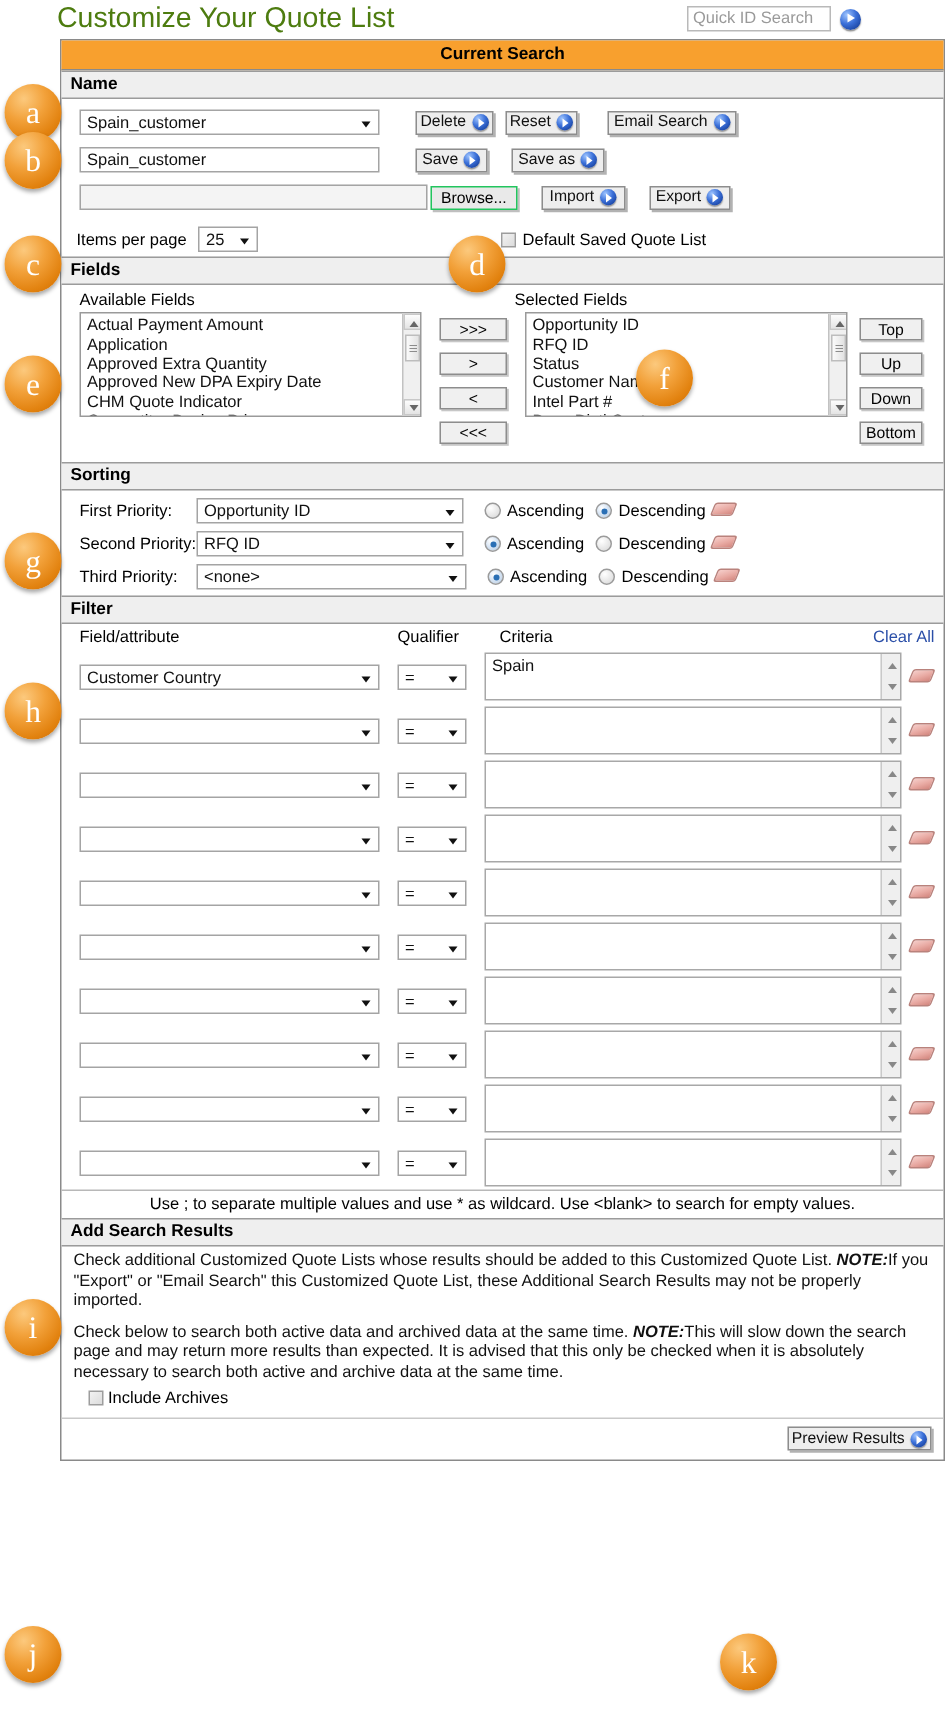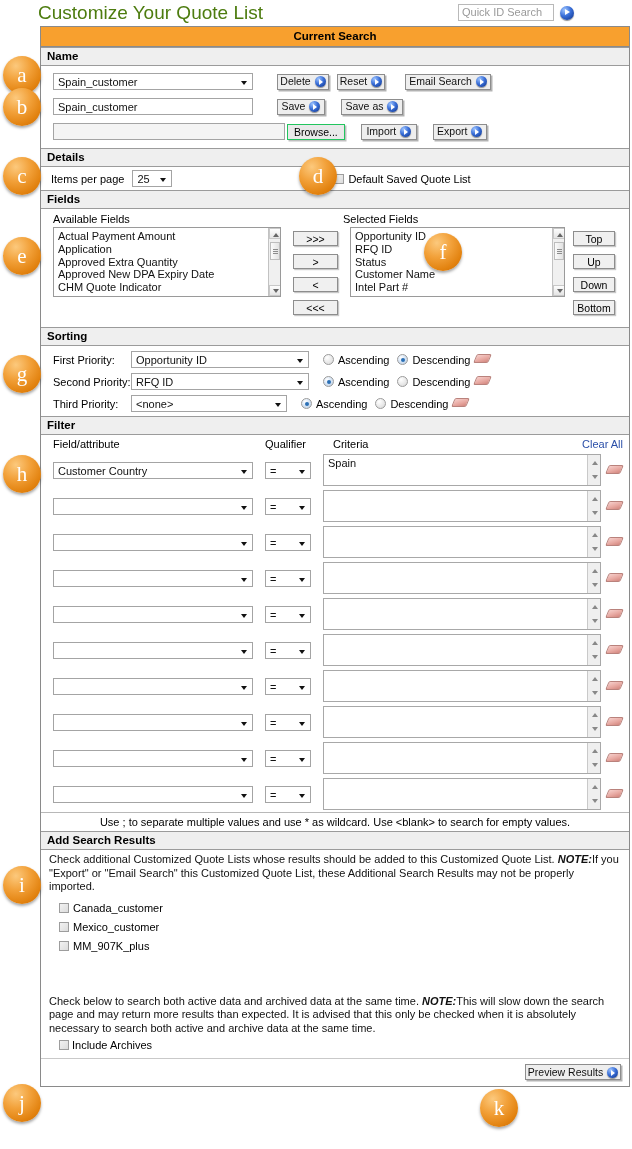--- a/index.html
+++ b/index.html
@@ -197,21 +197,20 @@
         <span>Import</span>
           <span class="goarrow"></span>
       </div>
       <div class="btn" style="margin-left:16px;width:54px;justify-content:center;">
         <span>Export</span>
           <span class="goarrow"></span>
       </div>
     </div>
   </div>
 
-  <div class="sec-head">Details</div>
   <div class="row" style="padding:3px 6px 3px 10px;">
     <span>Items per page</span>
     <div class="sel" style="width:40px;margin-left:8px;">25</div>
     <span class="cbx" style="margin-left:162px;"></span>
     <span style="margin-left:4px;">Default Saved Quote List</span>
   </div>
 
   <div class="sec-head">Fields</div>
   <div class="sec-body" style="padding-bottom:12px;">
     <div class="row" style="margin-left:6px;">
@@ -291,21 +290,21 @@
       <span style="margin-left:4px;">Ascending</span>
       <span class="radio" style="margin-left:8px;"></span>
       <span style="margin-left:4px;">Descending</span>
       <span class="eraser" style="margin-left:5px;">
           <i></i>
         </span>
     </div>
 
     <div class="row" style="margin:5px 0 0 6px;">
       <span style="width:78px;">Third Priority:</span>
-      <div class="sel" style="width:156px;">&lt;none&gt;</div>
+      <div class="sel" style="width:180px;">&lt;none&gt;</div>
       <span class="radio on" style="margin-left:14px;"></span>
       <span style="margin-left:4px;">Ascending</span>
       <span class="radio" style="margin-left:8px;"></span>
       <span style="margin-left:4px;">Descending</span>
       <span class="eraser" style="margin-left:5px;">
           <i></i>
         </span>
     </div>
   </div>
 
@@ -399,34 +398,20 @@
           </span>
         </div>
       </div>
   </div>
   <div style="border-top:1px solid #b8b8b8;text-align:center;font-size:11px;padding:3px 0 3px;">Use ; to separate multiple values and use * as wildcard. Use &lt;blank&gt; to search for empty values.</div>
 
   <div class="sec-head">Add Search Results</div>
   <div style="padding:3px 8px 4px 8px;">
     <div class="note">
       <span>Check additional Customized Quote Lists whose results should be added to this Customized Quote List. </span><b>NOTE:</b><span>If you "Export" or "Email Search" this Customized Quote List, these Additional Search Results may not be properly imported.</span>
-    </div>
-    <div style="height:86px;padding-top:8px;">
-      <div class="row" style="margin:0 0 7px 10px;">
-        <span class="cbx"></span>
-        <span style="margin-left:4px;">Canada_customer</span>
-      </div>
-      <div class="row" style="margin:0 0 7px 10px;">
-        <span class="cbx"></span>
-        <span style="margin-left:4px;">Mexico_customer</span>
-      </div>
-      <div class="row" style="margin:0 0 7px 10px;">
-        <span class="cbx"></span>
-        <span style="margin-left:4px;">MM_907K_plus</span>
-      </div>
     </div>
   </div>
 
   <div style="padding:3px 8px 2px 8px;">
     <div class="note">
       <span>Check below to search both active data and archived data at the same time. </span><b>NOTE:</b><span>This will slow down the search page and may return more results than expected. It is advised that this only be checked when it is absolutely necessary to search both active and archive data at the same time.</span>
     </div>
     <div class="row" style="margin:4px 0 5px 10px;">
       <span class="cbx"></span>
       <span style="margin-left:3px;">Include Archives</span>

